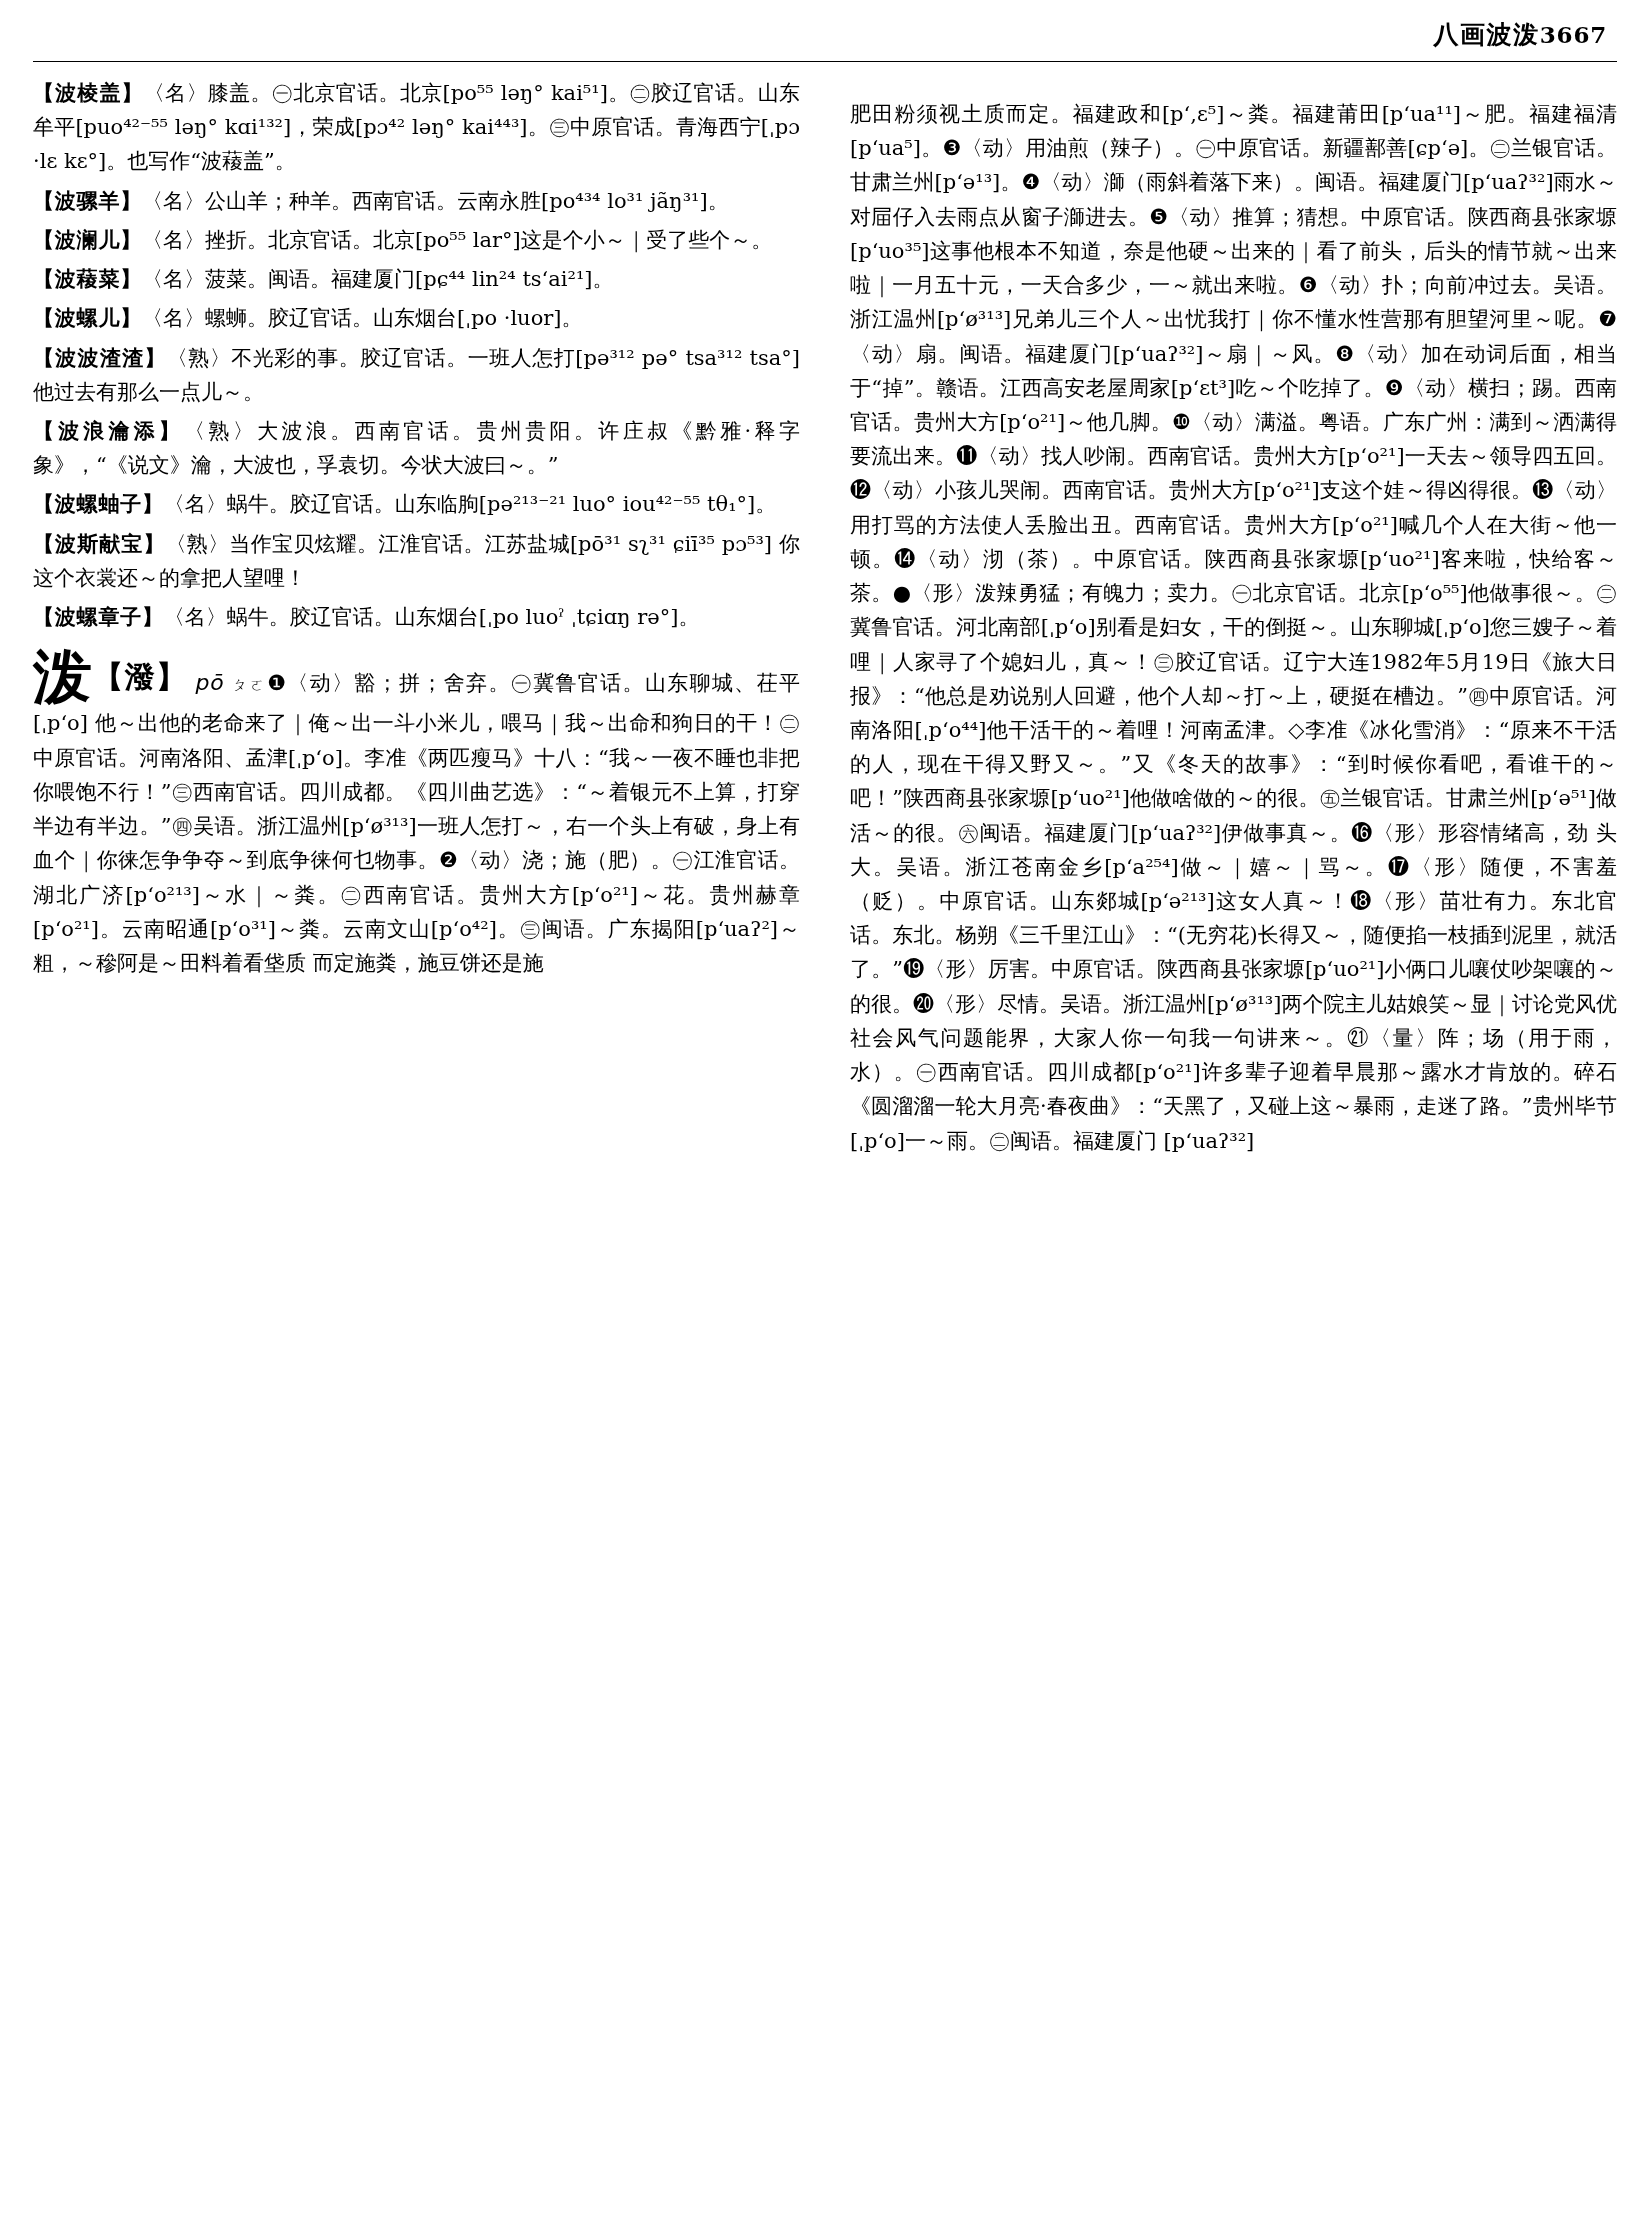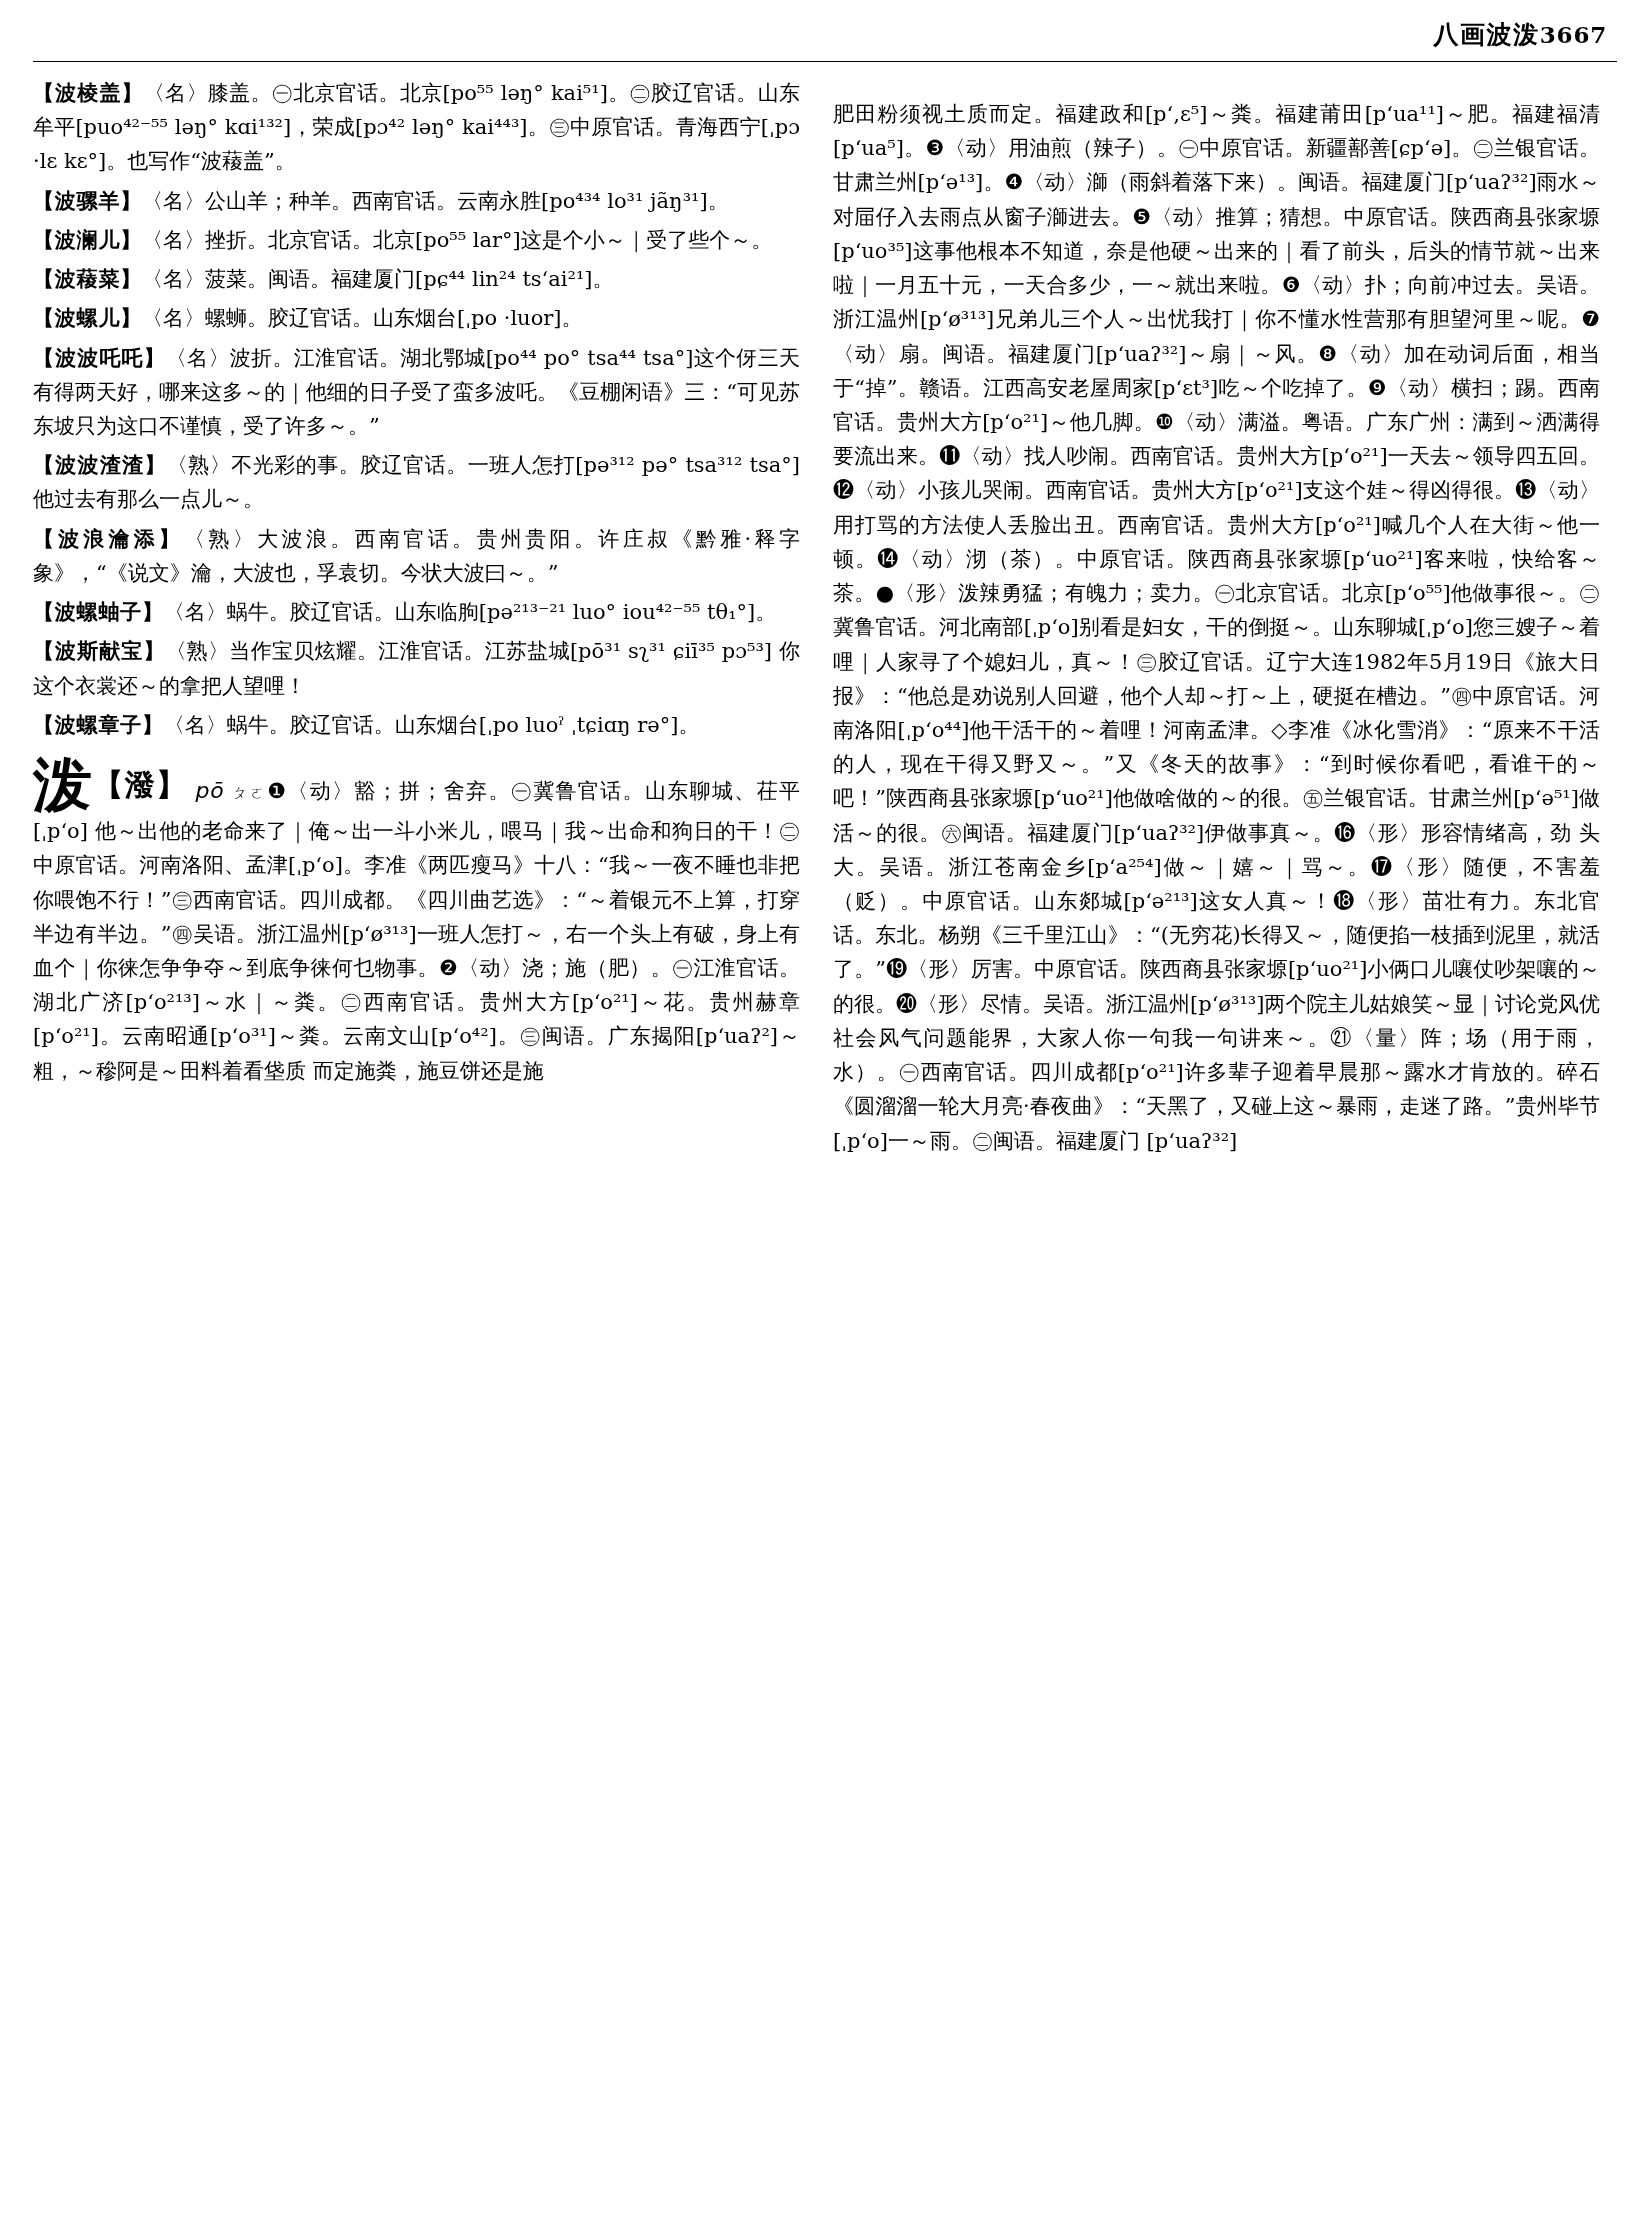--- a/index.html
+++ b/index.html
@@ -46,21 +46,22 @@
     border-top: 1.6px solid #000;
   }
   
   .columns {
     position: absolute;
     top: 76px;
     left: 33px;
     right: 33px;
     bottom: 13.2px;
     display: flex;
-    gap: 18px;
+    gap: 33px;
+    justify-content: space-between;
   }
   .col {
     width: 767px;
     font-size: 21px;
     line-height: 1.63;
     text-align: justify;
     text-justify: inter-character;
   }
   .col.right { padding-left: 15px; }
 
@@ -132,23 +133,20 @@
       </div>
 
       <div class="entry">
         <p><span class="headword">【波薐菜】</span><span>〈名〉菠菜。闽语。福建厦门[pɕ⁴⁴ lin²⁴ tsʻai²¹]。</span></p>
       </div>
 
       <div class="entry">
         <p><span class="headword">【波螺儿】</span><span>〈名〉螺蛳。胶辽官话。山东烟台[ˌpo ·luor]。</span></p>
       </div>
 
-      <div class="entry">
-        <p><span class="headword">【波波吒吒】</span><span>〈名〉波折。江淮官话。湖北鄂城[po⁴⁴ po° tsa⁴⁴ tsa°]这个伢三天有得两天好，哪来这多～的｜他细的日子受了蛮多波吒。《豆棚闲语》三：“可见苏东坡只为这口不谨慎，受了许多～。”</span></p>
-      </div>
 
       <div class="entry">
         <p><span class="headword">【波波渣渣】</span><span>〈熟〉不光彩的事。胶辽官话。一班人怎打[pə³¹² pə° tsa³¹² tsa°]他过去有那么一点儿～。</span></p>
       </div>
 
       <div class="entry">
         <p><span class="headword">【波浪瀹添】</span><span>〈熟〉大波浪。西南官话。贵州贵阳。许庄叔《黔雅·释字象》，“《说文》瀹，大波也，孚袁切。今状大波曰～。”</span></p>
       </div>
 
       <div class="entry">

